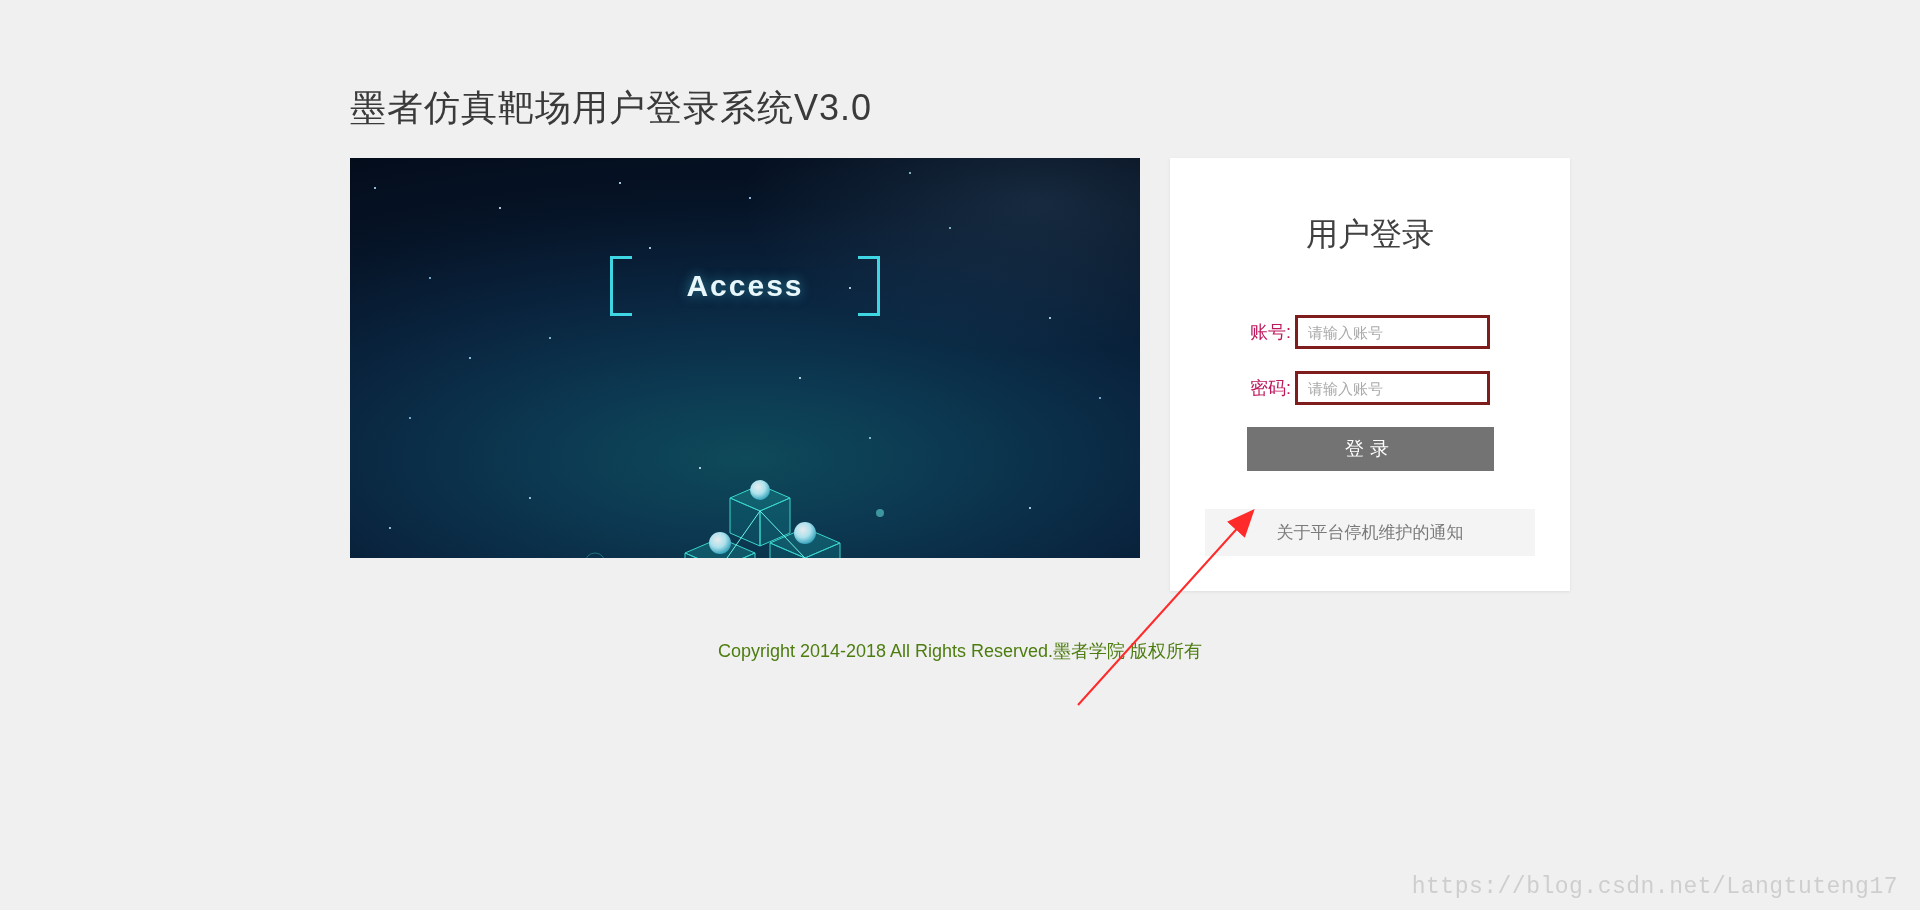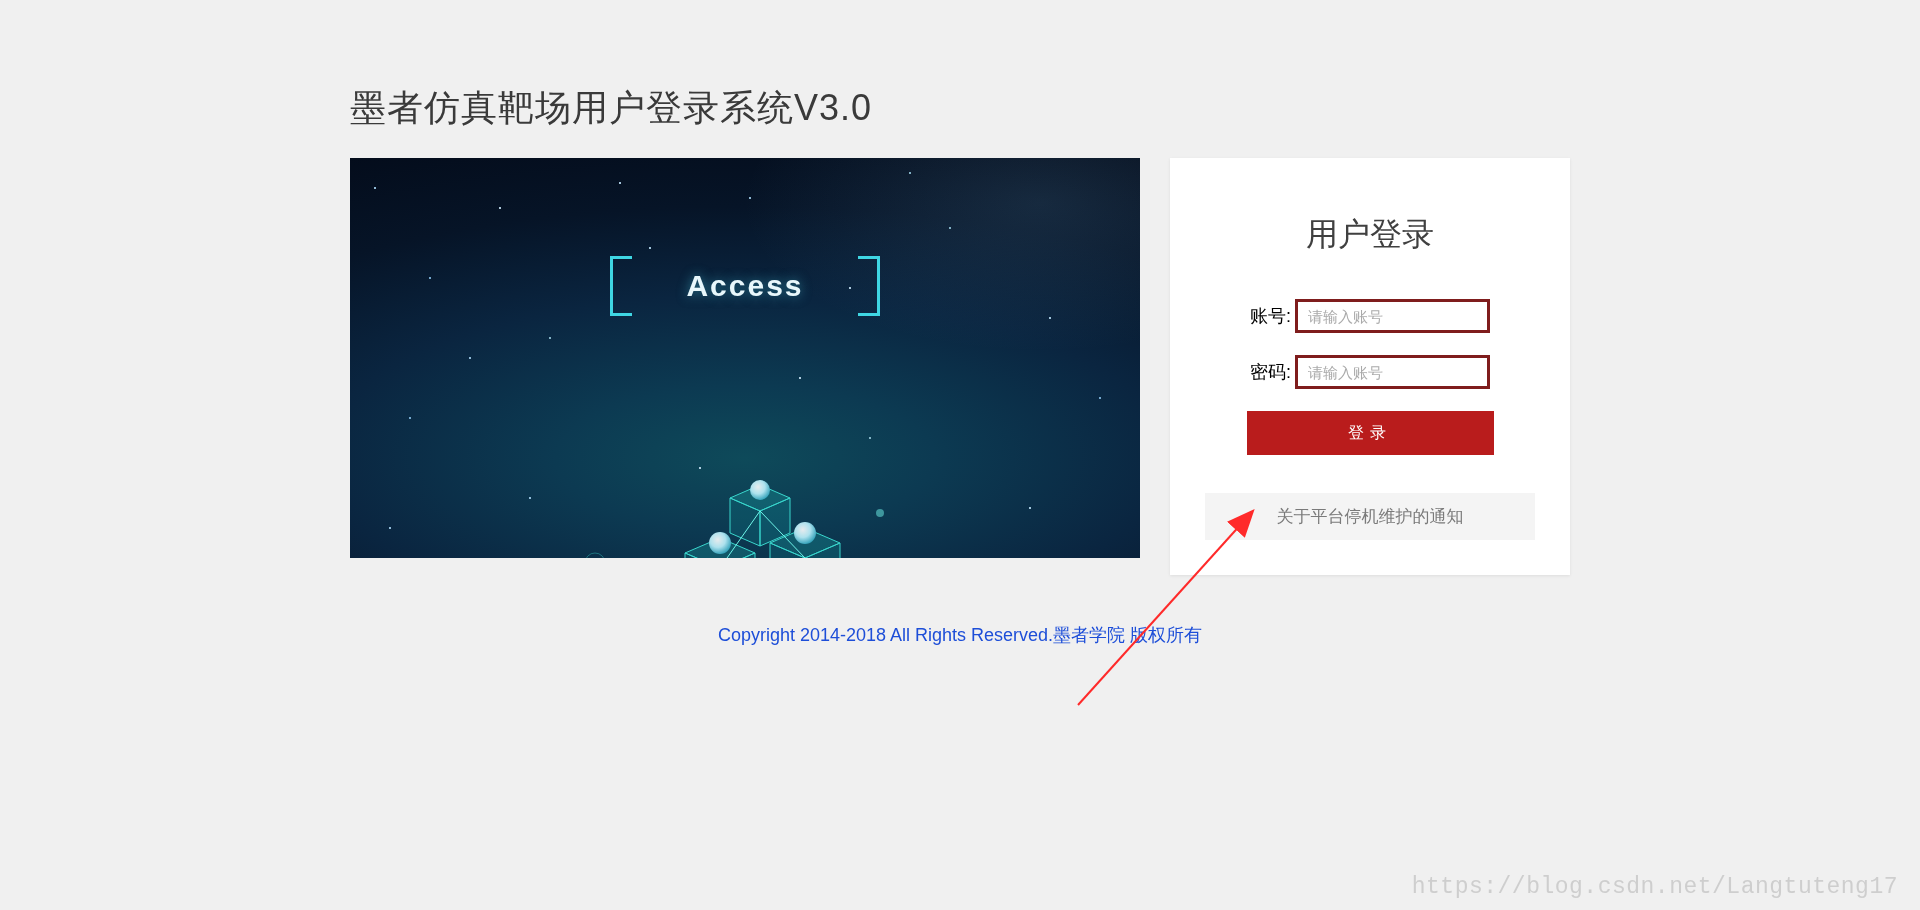--- a/index.html
+++ b/index.html
@@ -86,72 +86,72 @@
       width: 400px;
       background: #fff;
       box-shadow: 0 1px 3px rgba(0,0,0,0.08);
       padding: 55px 35px 35px;
     }
     .login-title {
       text-align: center;
       font-size: 32px;
       color: #404040;
       font-weight: 400;
-      margin-bottom: 42px;
+      margin-bottom: 58px;
     }
     .field-row {
       display: flex;
       align-items: center;
       justify-content: center;
       margin-bottom: 22px;
     }
     .field-label {
-      color: #000000;
+      color: #be185d;
       font-size: 18px;
       margin-right: 4px;
       white-space: nowrap;
     }
     .field-input {
       width: 195px;
       height: 34px;
       border: 3px solid #7f1d1d;
       padding: 0 10px;
       font-size: 15px;
       color: #333;
       outline: none;
     }
     .field-input::placeholder { color: #aaa; }
     .login-button {
       display: block;
       width: 247px;
       height: 44px;
       margin: 10px auto 0;
-      background: #b91c1c;
+      background: #737373;
       color: #fff;
       border: none;
-      font-size: 16px;
+      font-size: 19px;
       cursor: pointer;
       letter-spacing: 6px;
     }
     .notice-link {
       display: block;
       width: 330px;
       margin: 38px auto 0;
       background: #f4f4f4;
       color: #7a7a7a;
       text-align: center;
       font-size: 17px;
       padding: 12px 0;
       text-decoration: none;
       cursor: pointer;
     }
     .footer {
       text-align: center;
       margin-top: 48px;
-      color: #1d4ed8;
+      color: #4d7c0f;
       font-size: 18px;
     }
     .watermark {
       position: absolute;
       right: 22px;
       bottom: 10px;
       color: rgba(120,120,120,0.28);
       font-size: 23px;
       font-family: "Courier New", monospace;
       letter-spacing: 0.5px;

